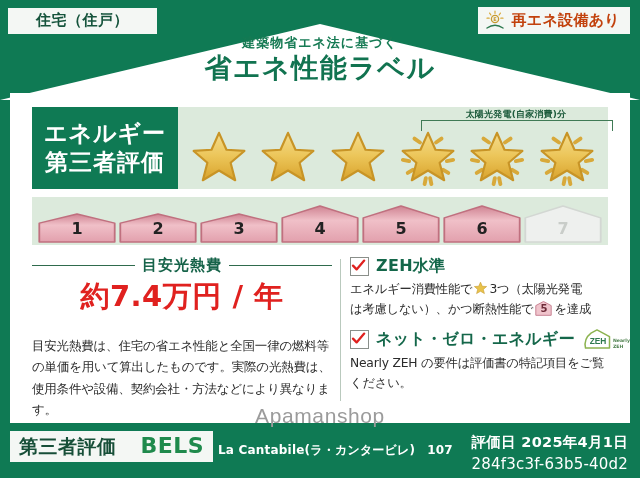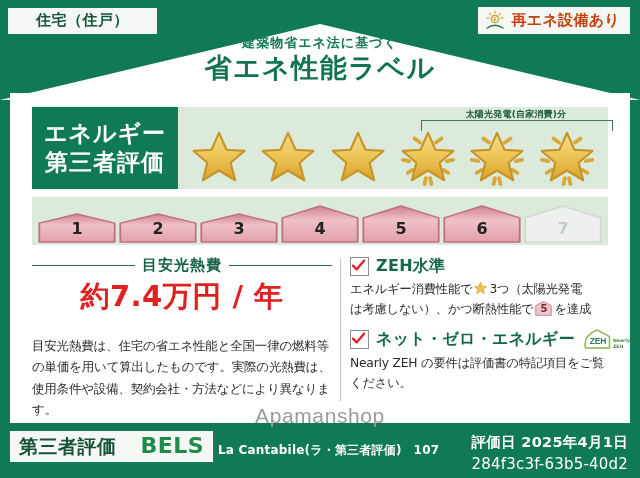--- a/index.html
+++ b/index.html
@@ -650,21 +650,21 @@
   </div>
 
   <div class="watermark">Apamanshop</div>
 
   <div class="footer">
     <div class="bels">
       <span class="jp">第三者評価</span>
       <span class="en">BELS</span>
     </div>
     <div class="bldg">
-      <span>La Cantabile(ラ・第三者評価)</span><span class="room">107</span>
+      <span>La Cantabile(ラ・カンタービレ)</span><span class="room">107</span>
     </div>
     <div class="eval">
       <div class="d">評価日 2025年4月1日</div>
       <div class="id">284f3c3f-63b5-40d2</div>
     </div>
   </div>
 
 </div>
 
 </body></html>

